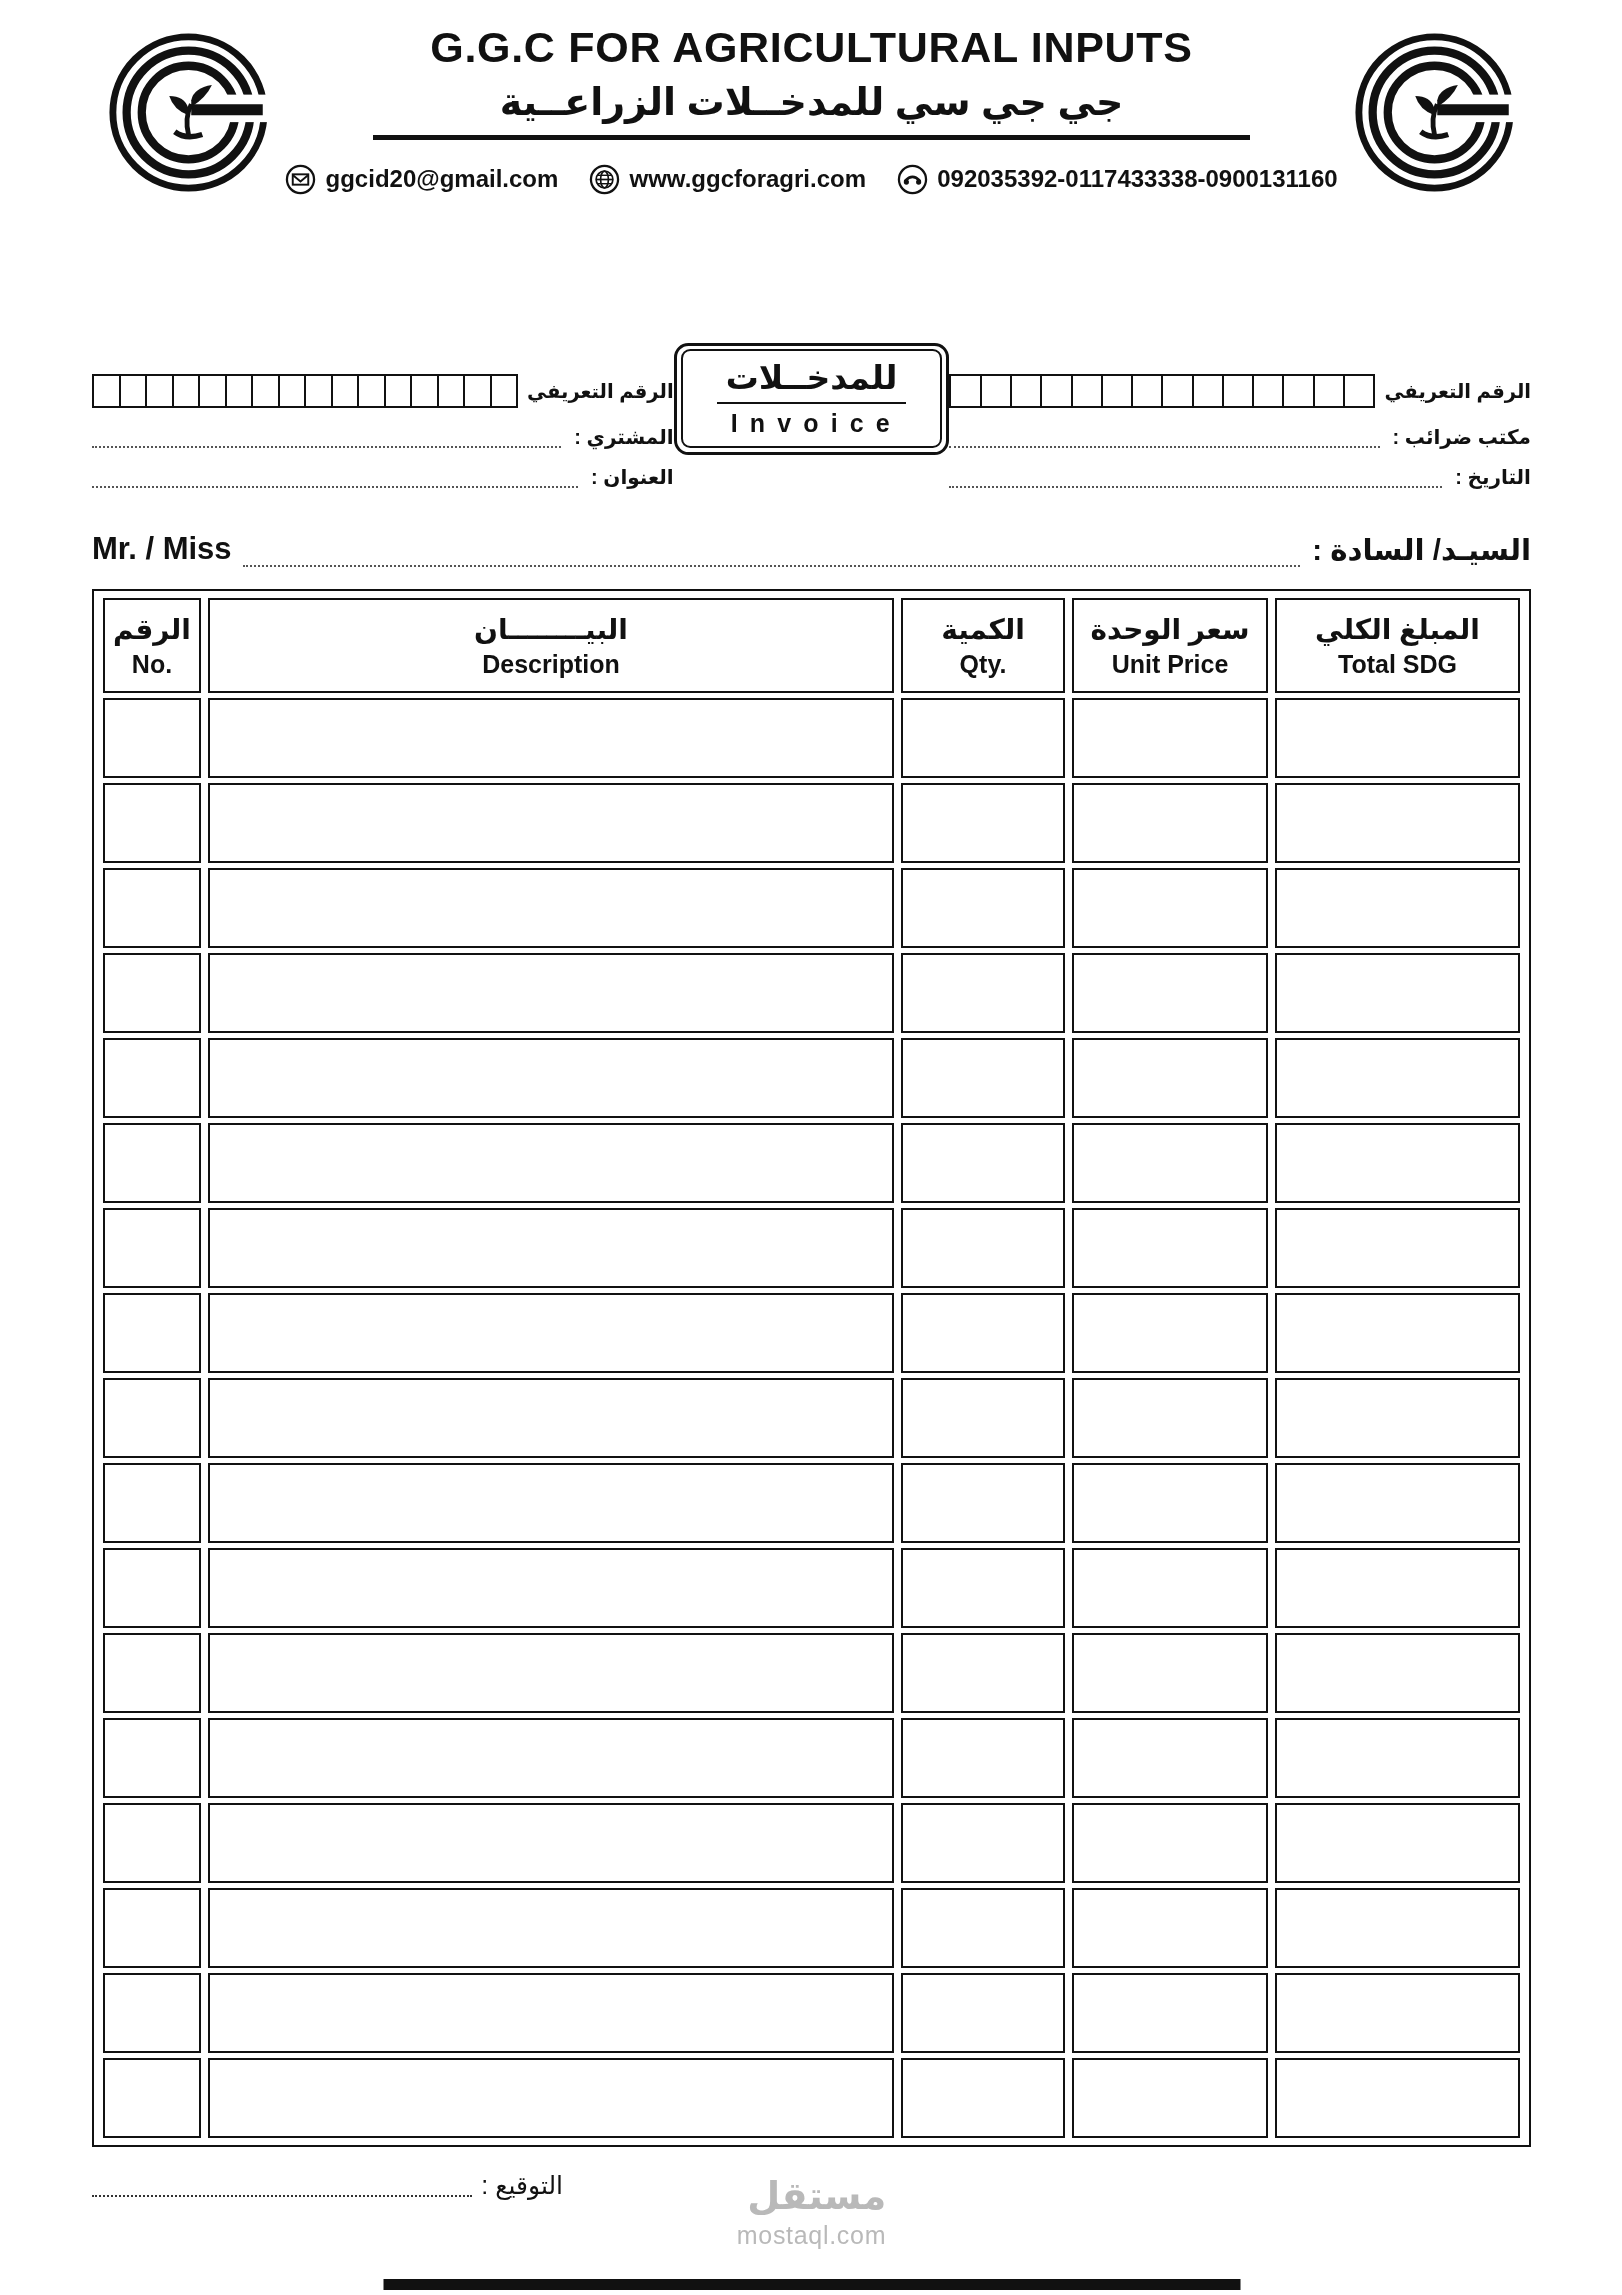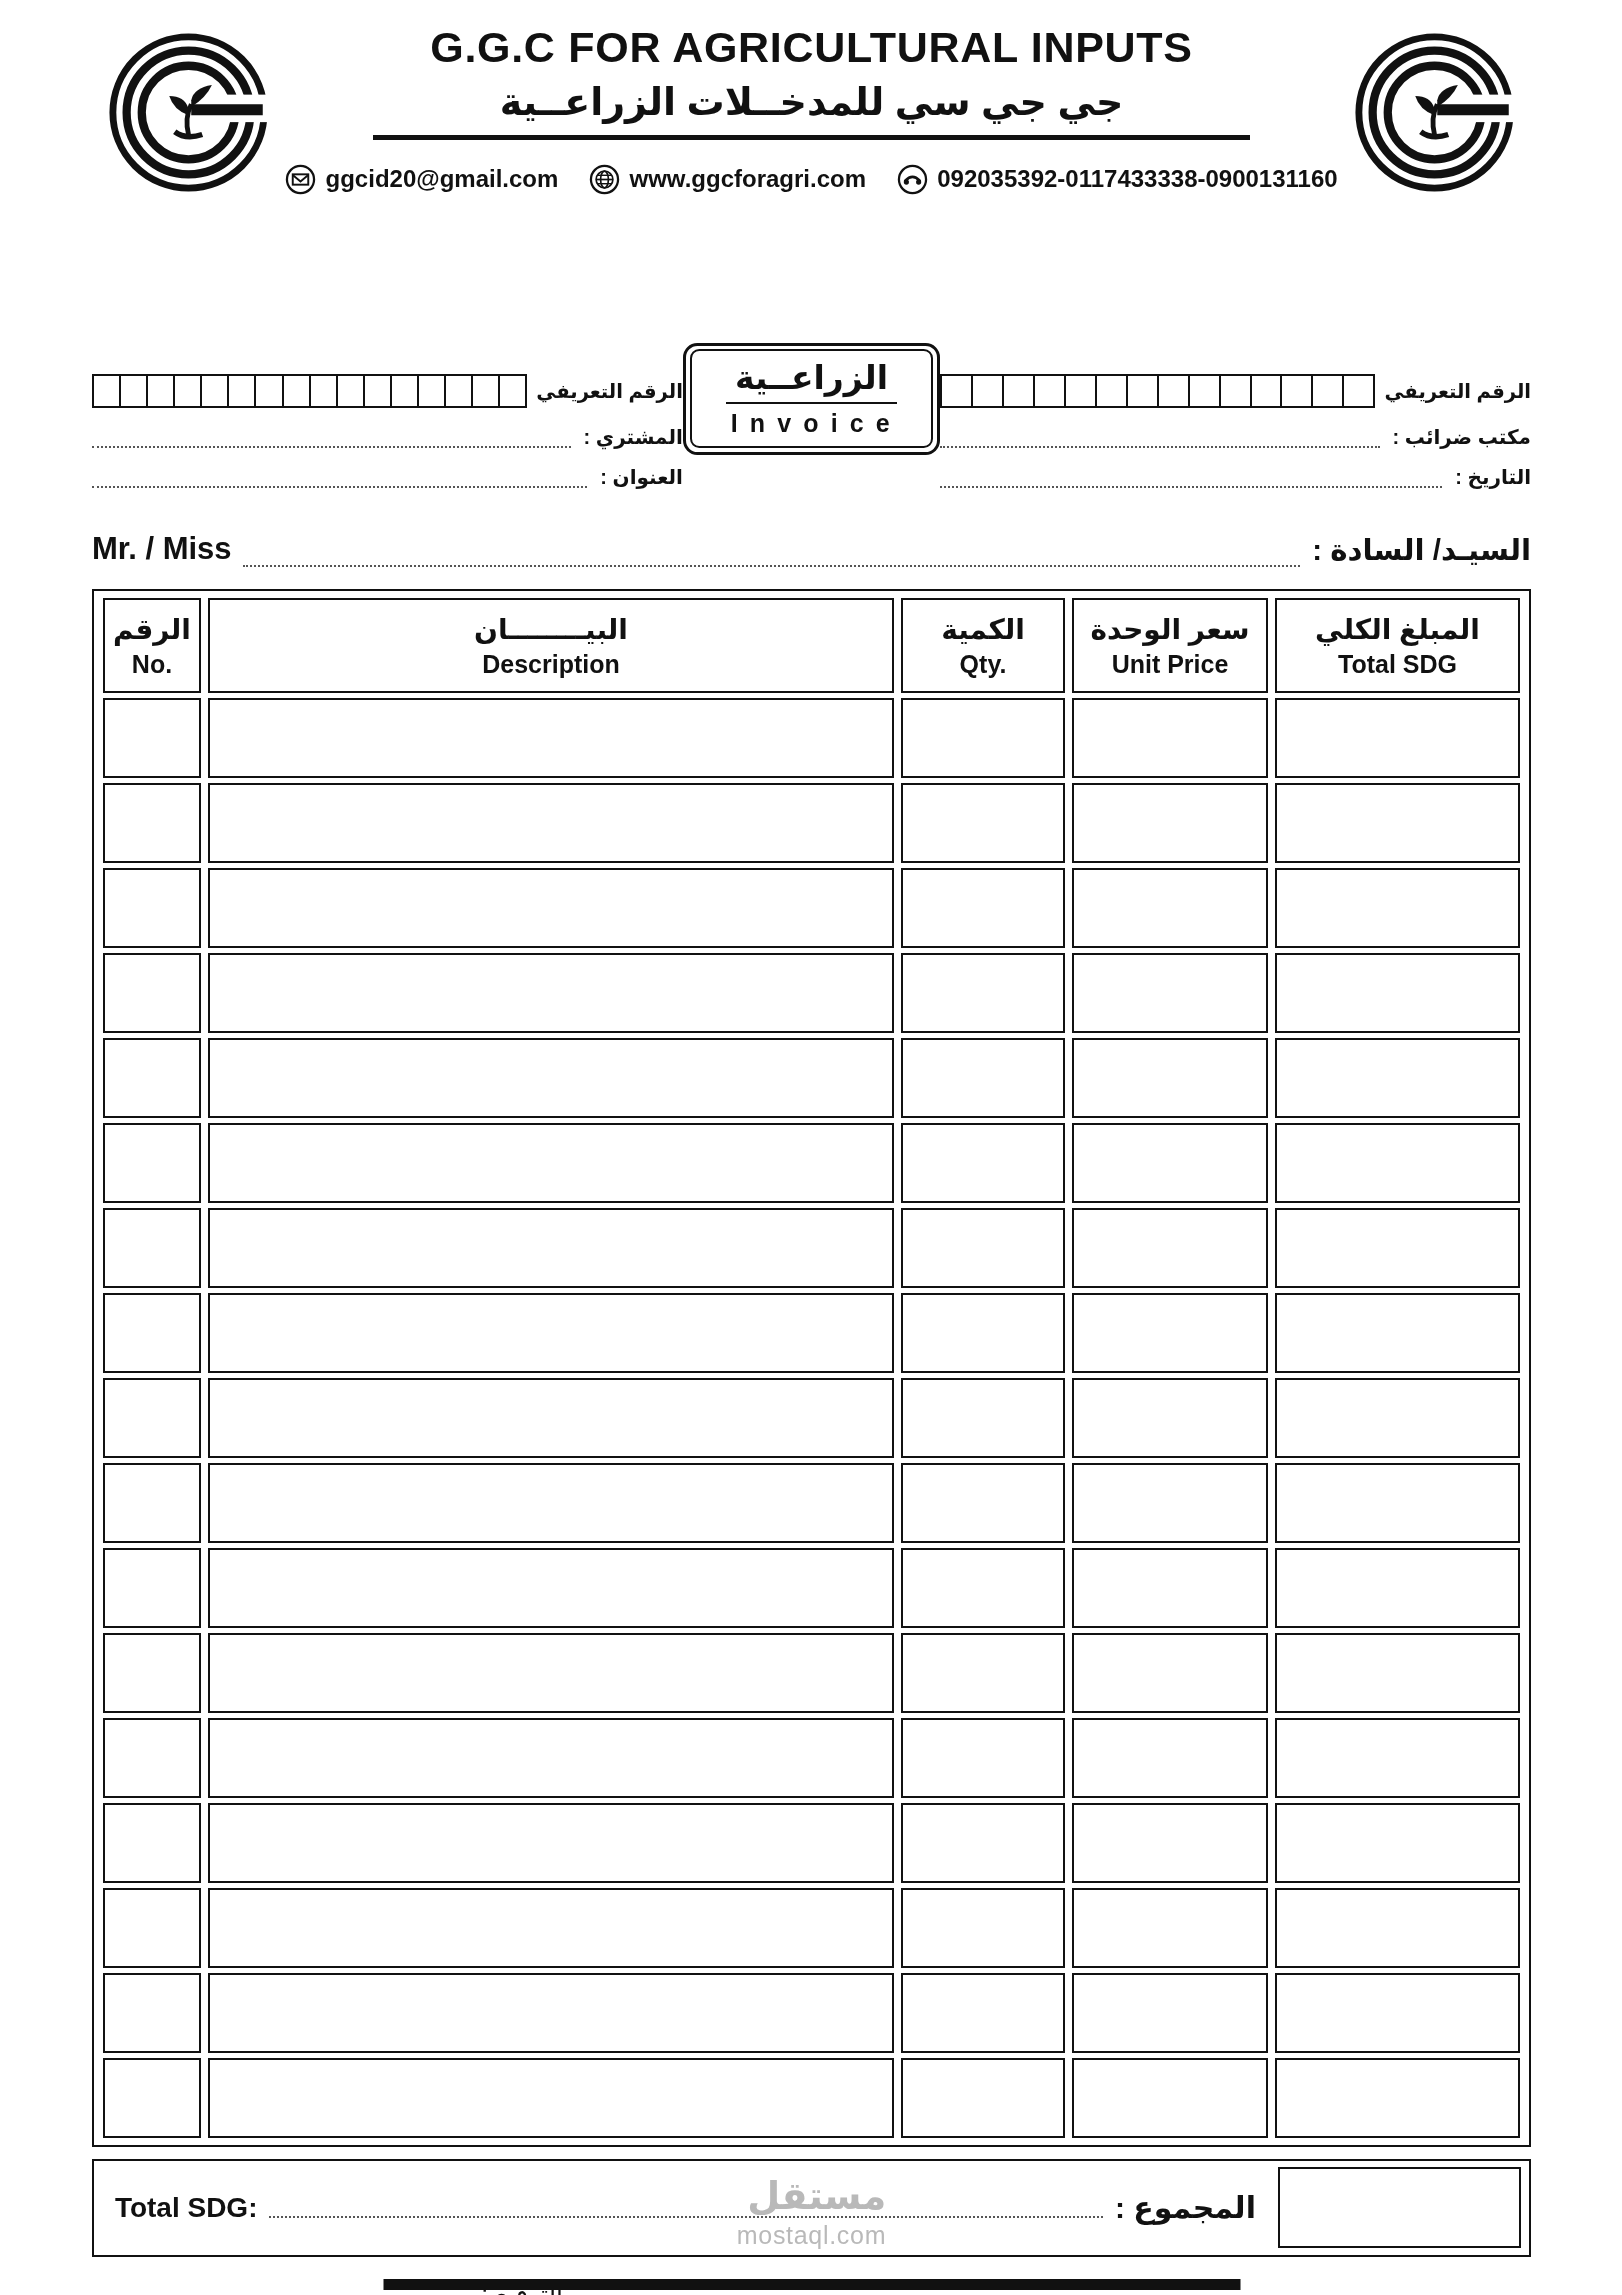--- a/index.html
+++ b/index.html
@@ -169,21 +169,21 @@
         <span class="dots"></span>
       </div>
       <div class="meta-field">
         <span>العنوان :</span>
         <span class="dots"></span>
       </div>
     </div>
 
     <div class="badge-outer">
       <div class="badge-inner">
-        <span class="badge-ar">الزراعــية</span>
+        <span class="badge-ar">للمدخــلات</span>
         <div class="badge-en">I n v o i c e</div>
       </div>
     </div>
 
     <div class="meta-panel">
       <div class="id-row">
         <div class="id-boxes">
             <div class="id-box"></div>
             <div class="id-box"></div>
             <div class="id-box"></div>
@@ -368,28 +368,20 @@
             <td></td>
             <td></td>
             <td></td>
             <td></td>
             <td></td>
           </tr>
         </tbody>
     </table>
   </div>
 
-  <div class="total-frame">
-    <div class="total-bar">
-      <span class="total-label-en">Total SDG:</span>
-      <span class="dots"></span>
-      <span class="total-label-ar">المجموع :</span>
-    </div>
-    <div class="total-amount"></div>
-  </div>
 
   <div class="signature-row">
     <span>التوقيع :</span>
     <span class="dots"></span>
   </div>
 
   <div class="bottom-bar"></div>
 
   <div class="watermark">
     <div class="ar">مستقل</div>

